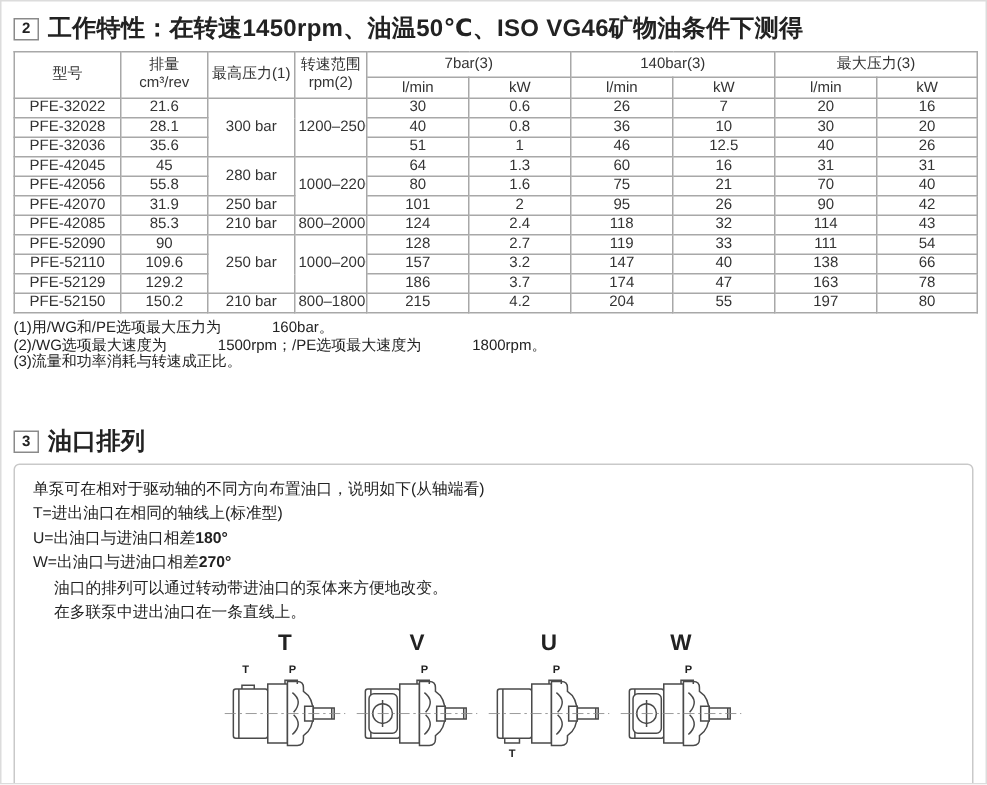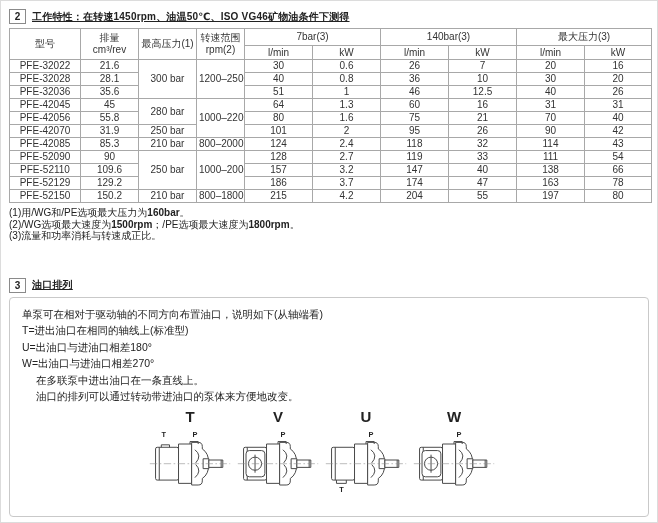--- a/index.html
+++ b/index.html
@@ -8,42 +8,42 @@
     border:1px solid #dcdcdc;background:#fff;
     padding:7px 8px;overflow:hidden;
     font-family:"Liberation Sans","DejaVu Sans",sans-serif;
     color:#333;
   }
   .sec-header{display:flex;align-items:center;gap:6px;margin:1px 0 4px 0;}
   .sec-num{
     display:inline-block;border:1px solid #8a8a8a;min-width:11px;text-align:center;
     padding:0 2px;font-size:10px;font-weight:bold;line-height:13px;color:#222;
   }
-  .sec-title{font-size:10px;font-weight:bold;color:#222;letter-spacing:.2px;text-decoration:underline;}
+  .sec-title{font-size:16px;font-weight:bold;color:#222;letter-spacing:.2px;}
   table.spec{
     width:642px;border-collapse:collapse;table-layout:fixed;
   }
   table.spec th,table.spec td{
     border:1px solid #a8a8a8;text-align:center;vertical-align:middle;
     font-size:10px;font-weight:normal;color:#333;
     padding:0 2px;line-height:12px;height:12px;overflow:hidden;white-space:nowrap;
   }
   table.spec thead th{height:13px;}
   table.spec thead tr:first-child th{height:16px;}
   .footnotes{margin-top:4px;font-size:10px;line-height:11.5px;color:#222;}
-  .footnotes .b{font-weight:bold;}
+  .footnotes .b{font-weight:normal;padding-left:34px;}
   .sec3{margin-top:36px;}
   .port-box{
     border:1px solid #c9c9c9;border-radius:4px;background:#fff;
     height:220px;box-sizing:border-box;padding:8px 12px;
   }
   .port-text{font-size:10.5px;line-height:16.5px;color:#222;}
   .port-text .line{white-space:nowrap;}
   .port-text .indent{padding-left:14px;}
-  .port-text .b{font-weight:normal;}
+  .port-text .b{font-weight:bold;}
   .pump-row{display:flex;gap:8px;margin-left:128px;margin-top:4px;}
   .pump{width:80px;display:flex;flex-direction:column;align-items:center;}
   .pump-label{font-size:15px;font-weight:bold;color:#222;line-height:16px;}
   svg .ln{fill:#ffffff;stroke:#4a4a4a;stroke-width:1;vector-effect:non-scaling-stroke;}
   svg .nf{fill:none;stroke:#4a4a4a;stroke-width:1;vector-effect:non-scaling-stroke;}
   svg .cl{stroke:#8a8a8a;stroke-width:0.7;stroke-dasharray:9 3 2 3;fill:none;}
   svg text{font:bold 9px "Liberation Sans","DejaVu Sans",sans-serif;fill:#222;}
 </style>
 </head>
 <body>
@@ -228,22 +228,22 @@
     <span class="sec-num">3</span>
     <span class="sec-title">油口排列</span>
   </div>
 
   <div class="port-box">
     <div class="port-text">
         <div class="line"><span>单泵可在相对于驱动轴的不同方向布置油口，说明如下(从轴端看)</span></div>
         <div class="line"><span>T=进出油口在相同的轴线上(标准型)</span></div>
         <div class="line"><span>U=出油口与进油口相差</span><span class="b">180°</span></div>
         <div class="line"><span>W=出油口与进油口相差</span><span class="b">270°</span></div>
+        <div class="line indent"><span>油口的排列可以通过转动带进油口的泵体来方便地改变。</span></div>
         <div class="line indent"><span>在多联泵中进出油口在一条直线上。</span></div>
-        <div class="line indent"><span>油口的排列可以通过转动带进油口的泵体来方便地改变。</span></div>
       </div>
     <div class="pump-row">
         <div class="pump">
           <div class="pump-label">T</div>
           <svg viewBox="0 0 100 85" width="82" height="70">
             <rect class="ln" x="8" y="27" width="28" height="40" rx="2"></rect>
             <line class="nf" x1="12.5" y1="27" x2="12.5" y2="67"></line>
             <rect class="ln" x="36" y="23" width="16" height="48"></rect>
             <path class="ln" d="M52,21 h8 q5,0 5,5 v3 q8,5 8,18 q0,13 -8,18 v3 q0,5 -5,5 h-8 z"></path>
             <path class="nf" d="M56,30 q9,7 1,16 M57,48 q8,8 -1,16"></path>

